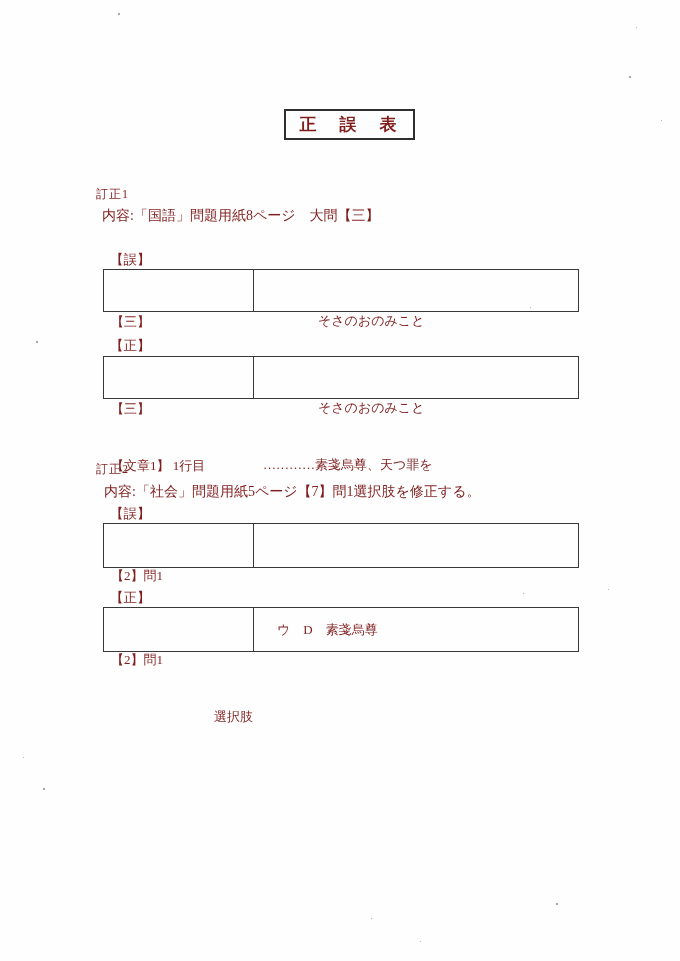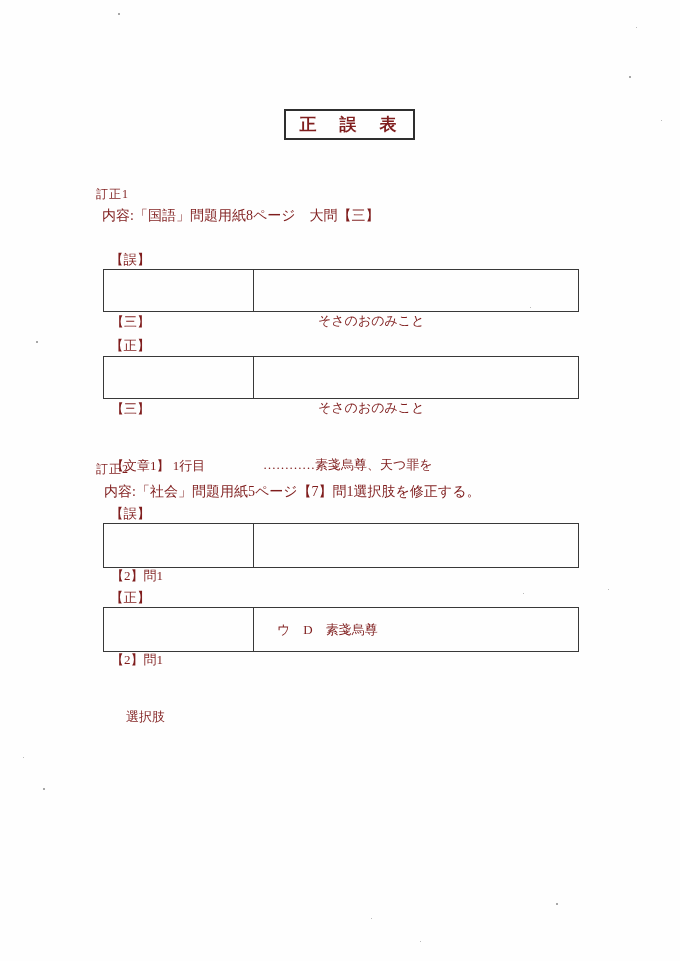--- a/index.html
+++ b/index.html
@@ -76,21 +76,21 @@
     font-size: 13px;
     line-height: 19px;
     white-space: pre;
   }
   .cell-right.vcenter {
     display: flex;
     align-items: center;
     padding-left: 23px;
   }
   .ruby-line { margin-left: 55px; }
-  .indent-line { margin-left: 15px; }
+  .indent-line { margin-left: 15px; text-align: right; }
 
   .speck {
     position: absolute;
     width: 2px;
     height: 2px;
     background: #8a8a8a;
     border-radius: 50%;
   }
   .speck.small { width: 1px; height: 1px; background: #a5a5a5; }
 </style>

